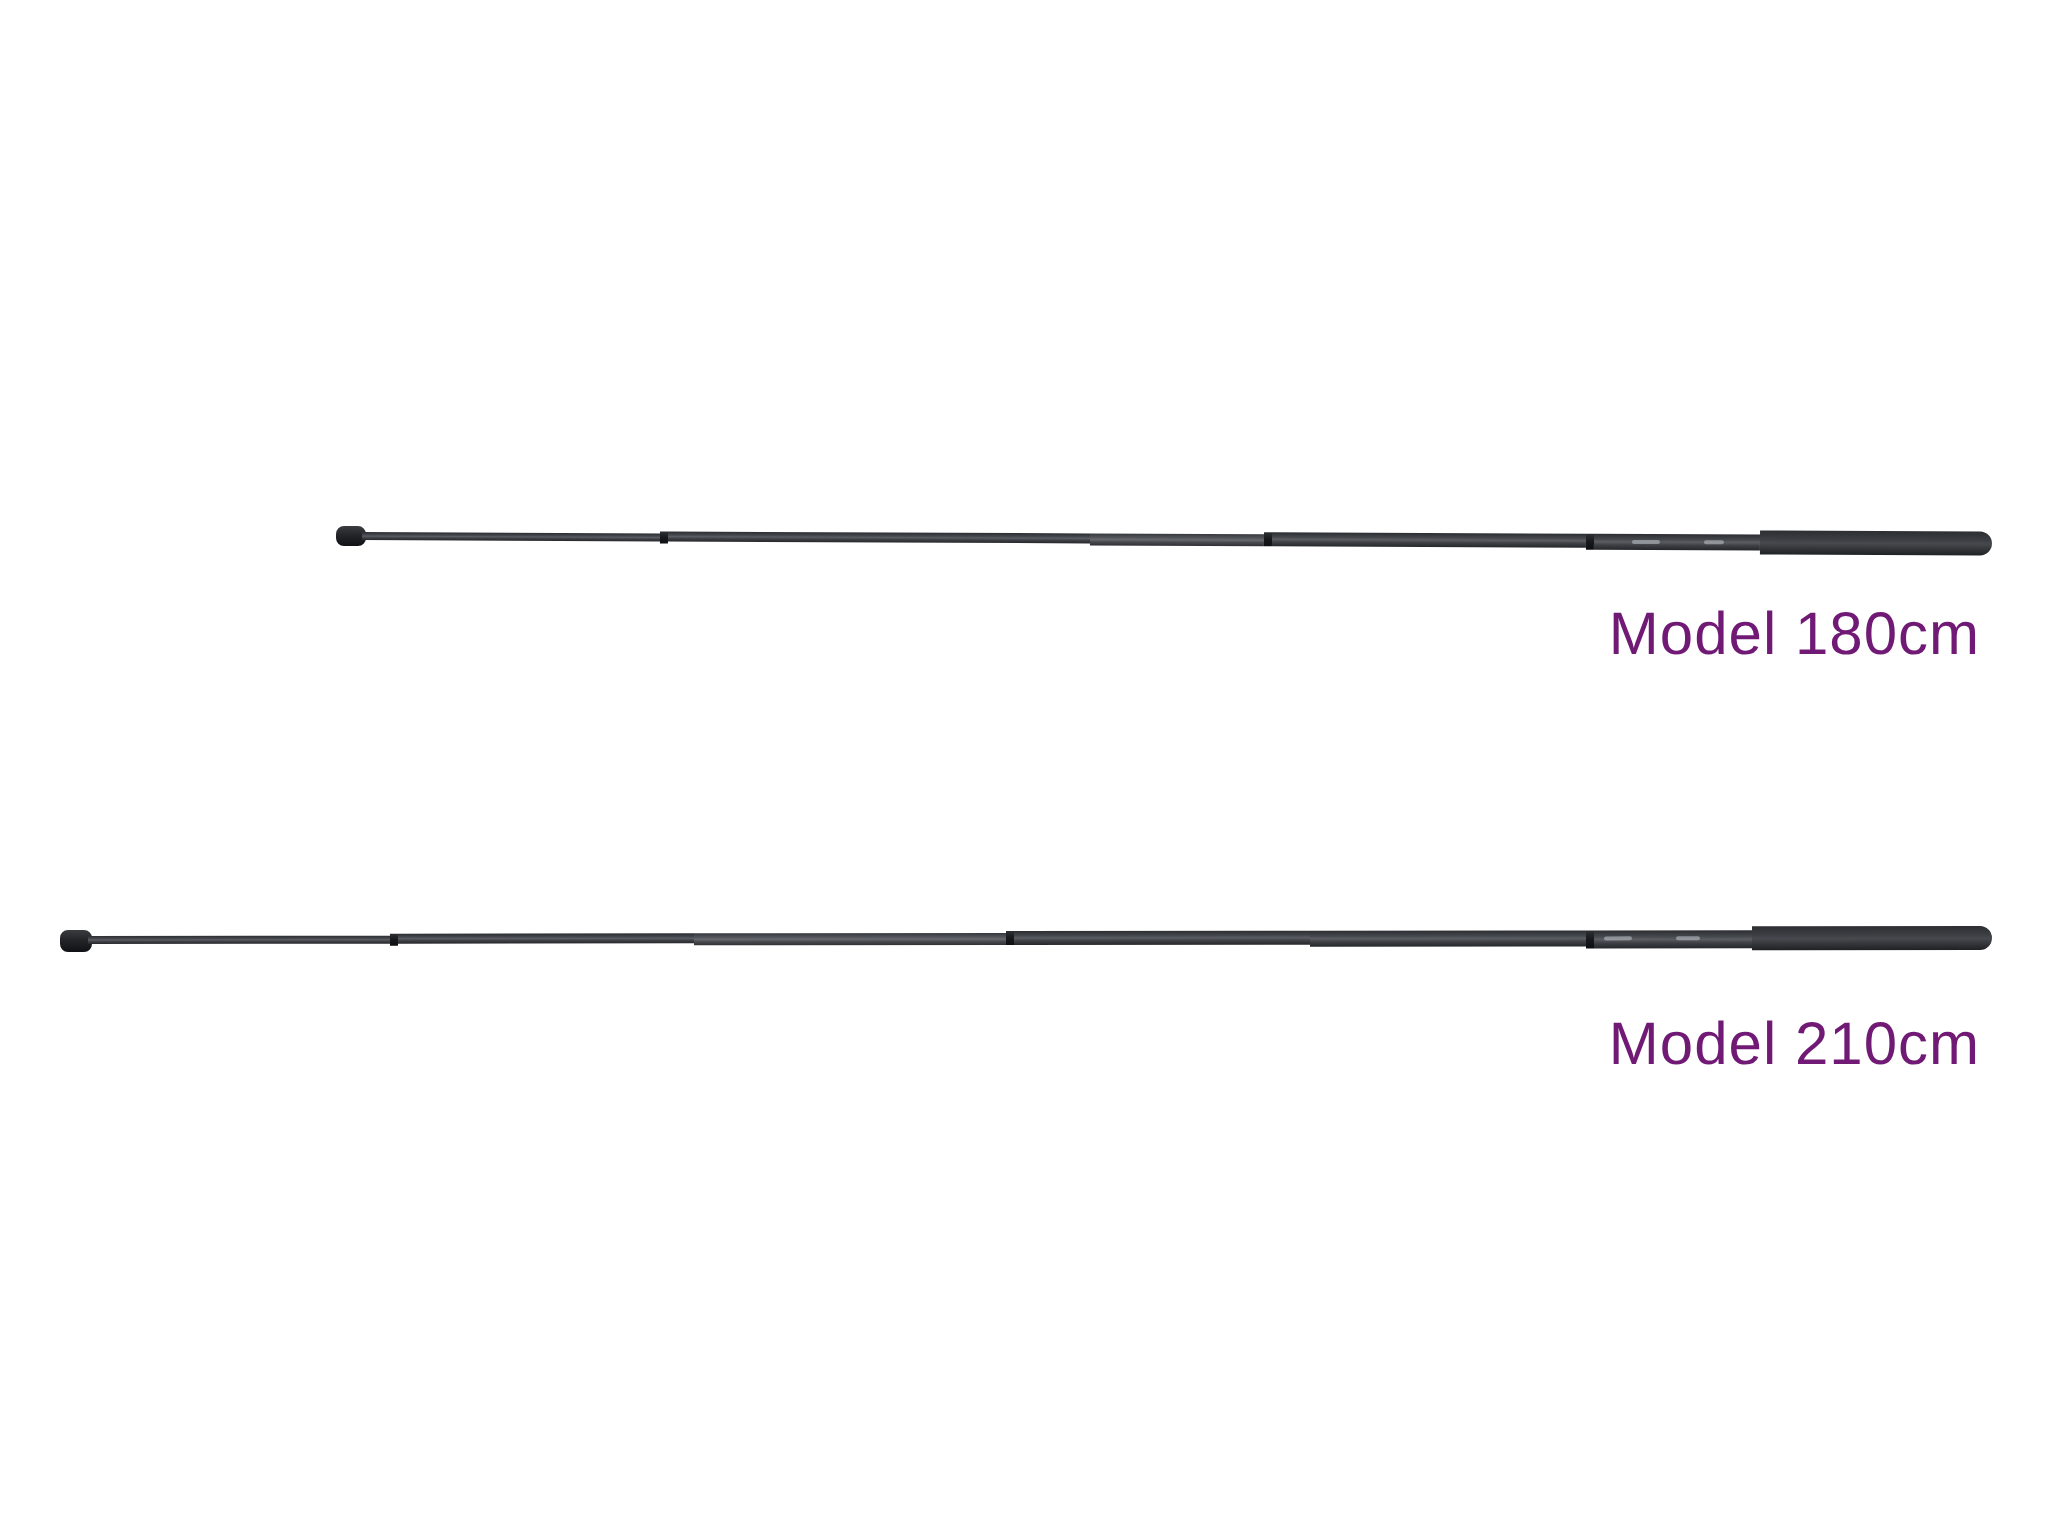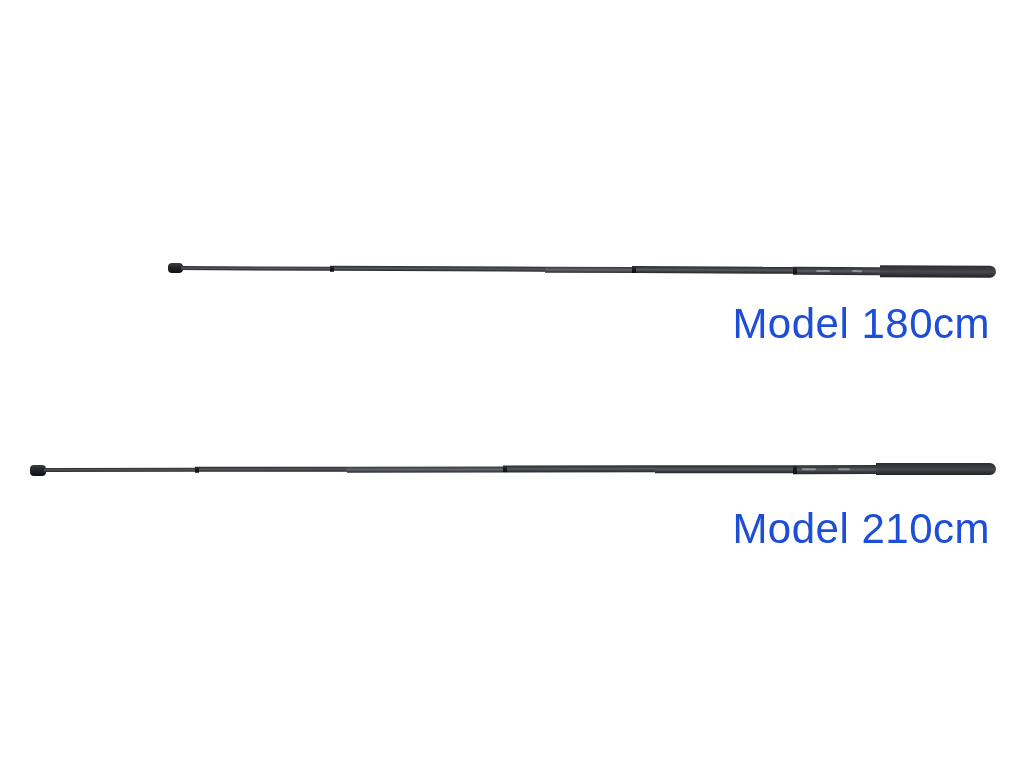--- a/index.html
+++ b/index.html
@@ -40,24 +40,24 @@
   }
   .mark {
     height: 2px;
     background: rgba(195, 200, 206, 0.55);
     border-radius: 1px;
   }
   
   .model-label {
     position: absolute;
     right: 34px;
-    font-size: 42px;
+    font-size: 30px;
     line-height: 1;
     letter-spacing: 0.5px;
-    color: #1d4ed8;
+    color: #701a75;
     white-space: nowrap;
   }
 </style>
 </head>
 <body>
 
 <div class="canvas">
 
   <div class="rod" style="left:168px; top:260px; width:828px; transform:rotate(0.26deg); transform-origin:0 50%;">
     <div class="part tipcap" style="left:0; top:3px; width:15px; height:10px;"></div>

